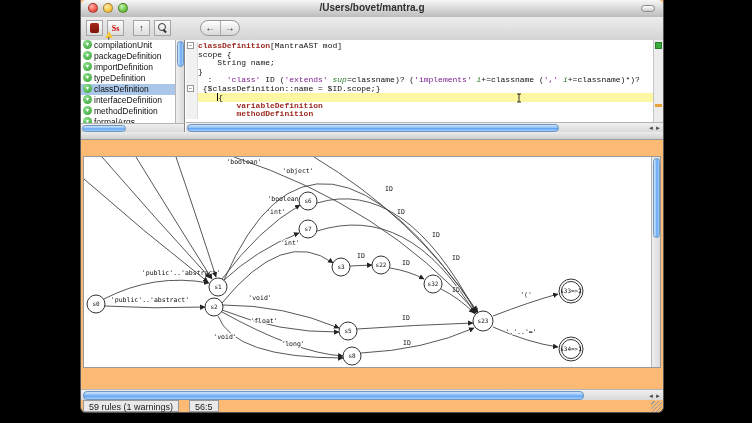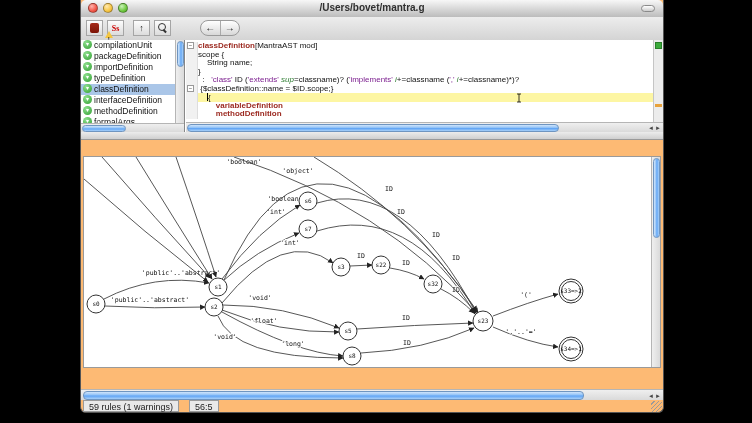--- a/index.html
+++ b/index.html
@@ -38,21 +38,21 @@
   .sb-track-v{position:absolute;background:linear-gradient(90deg,#efefef,#dadada);border-left:1px solid #b5b5b5;box-sizing:border-box;}
   .sb-track-h{position:absolute;background:linear-gradient(#efefef,#dadada);border-top:1px solid #b5b5b5;box-sizing:border-box;}
   .sb-thumb{position:absolute;border-radius:4px;background:linear-gradient(90deg,#cfe4fb,#8fc1f7 45%,#5ea3f5 55%,#a8d0f8);border:1px solid #6f95c0;box-sizing:border-box;}
   .sb-thumb.h{background:linear-gradient(#cfe4fb,#8fc1f7 45%,#5ea3f5 55%,#a8d0f8);}
   .sb-arrows{position:absolute;right:1px;bottom:1px;font-size:6px;color:#444;letter-spacing:1px;}
   .list-vscroll{right:0;top:0;width:9px;height:83px;}
   .list-vthumb{left:1px;top:1px;width:7px;height:26px;}
   .list-hscroll{left:0;bottom:0;width:104px;height:9px;}
   .list-hthumb{left:1px;top:1px;height:7px;width:44px;}
   .editor{position:absolute;left:105px;top:0;right:0;height:92px;background:#fff;}
-  .code{position:absolute;left:0;top:0;right:10px;height:82px;overflow:hidden;font-family:Liberation Sans, sans-serif;font-size:8px;line-height:8.5px;padding-top:2px;}
+  .code{position:absolute;left:0;top:0;right:10px;height:82px;overflow:hidden;font-family:Liberation Mono, monospace;font-size:8px;line-height:8.5px;padding-top:2px;}
   .code-line{display:flex;height:8.5px;white-space:pre;}
   .gutter-cell{flex:none;width:11px;background:#f1f1f1;border-right:1px solid #ddd;position:relative;}
   .fold-box{position:absolute;left:1px;top:0px;width:7px;height:7px;border:1px solid #999;background:#fff;font-size:6px;line-height:5px;text-align:center;color:#333;box-sizing:border-box;}
   .line-body{flex:1;}
   .code-line.hl .line-body{background:#fdf6a3;}
   .tok-plain{color:#111;}
   .tok-rule{color:#9c2a21;font-weight:bold;}
   .tok-lit{color:#7c1f8f;}
   .tok-label{color:#2e7d32;font-style:italic;}
   .caret{display:inline-block;width:1px;height:8px;background:#000;vertical-align:text-top;}

